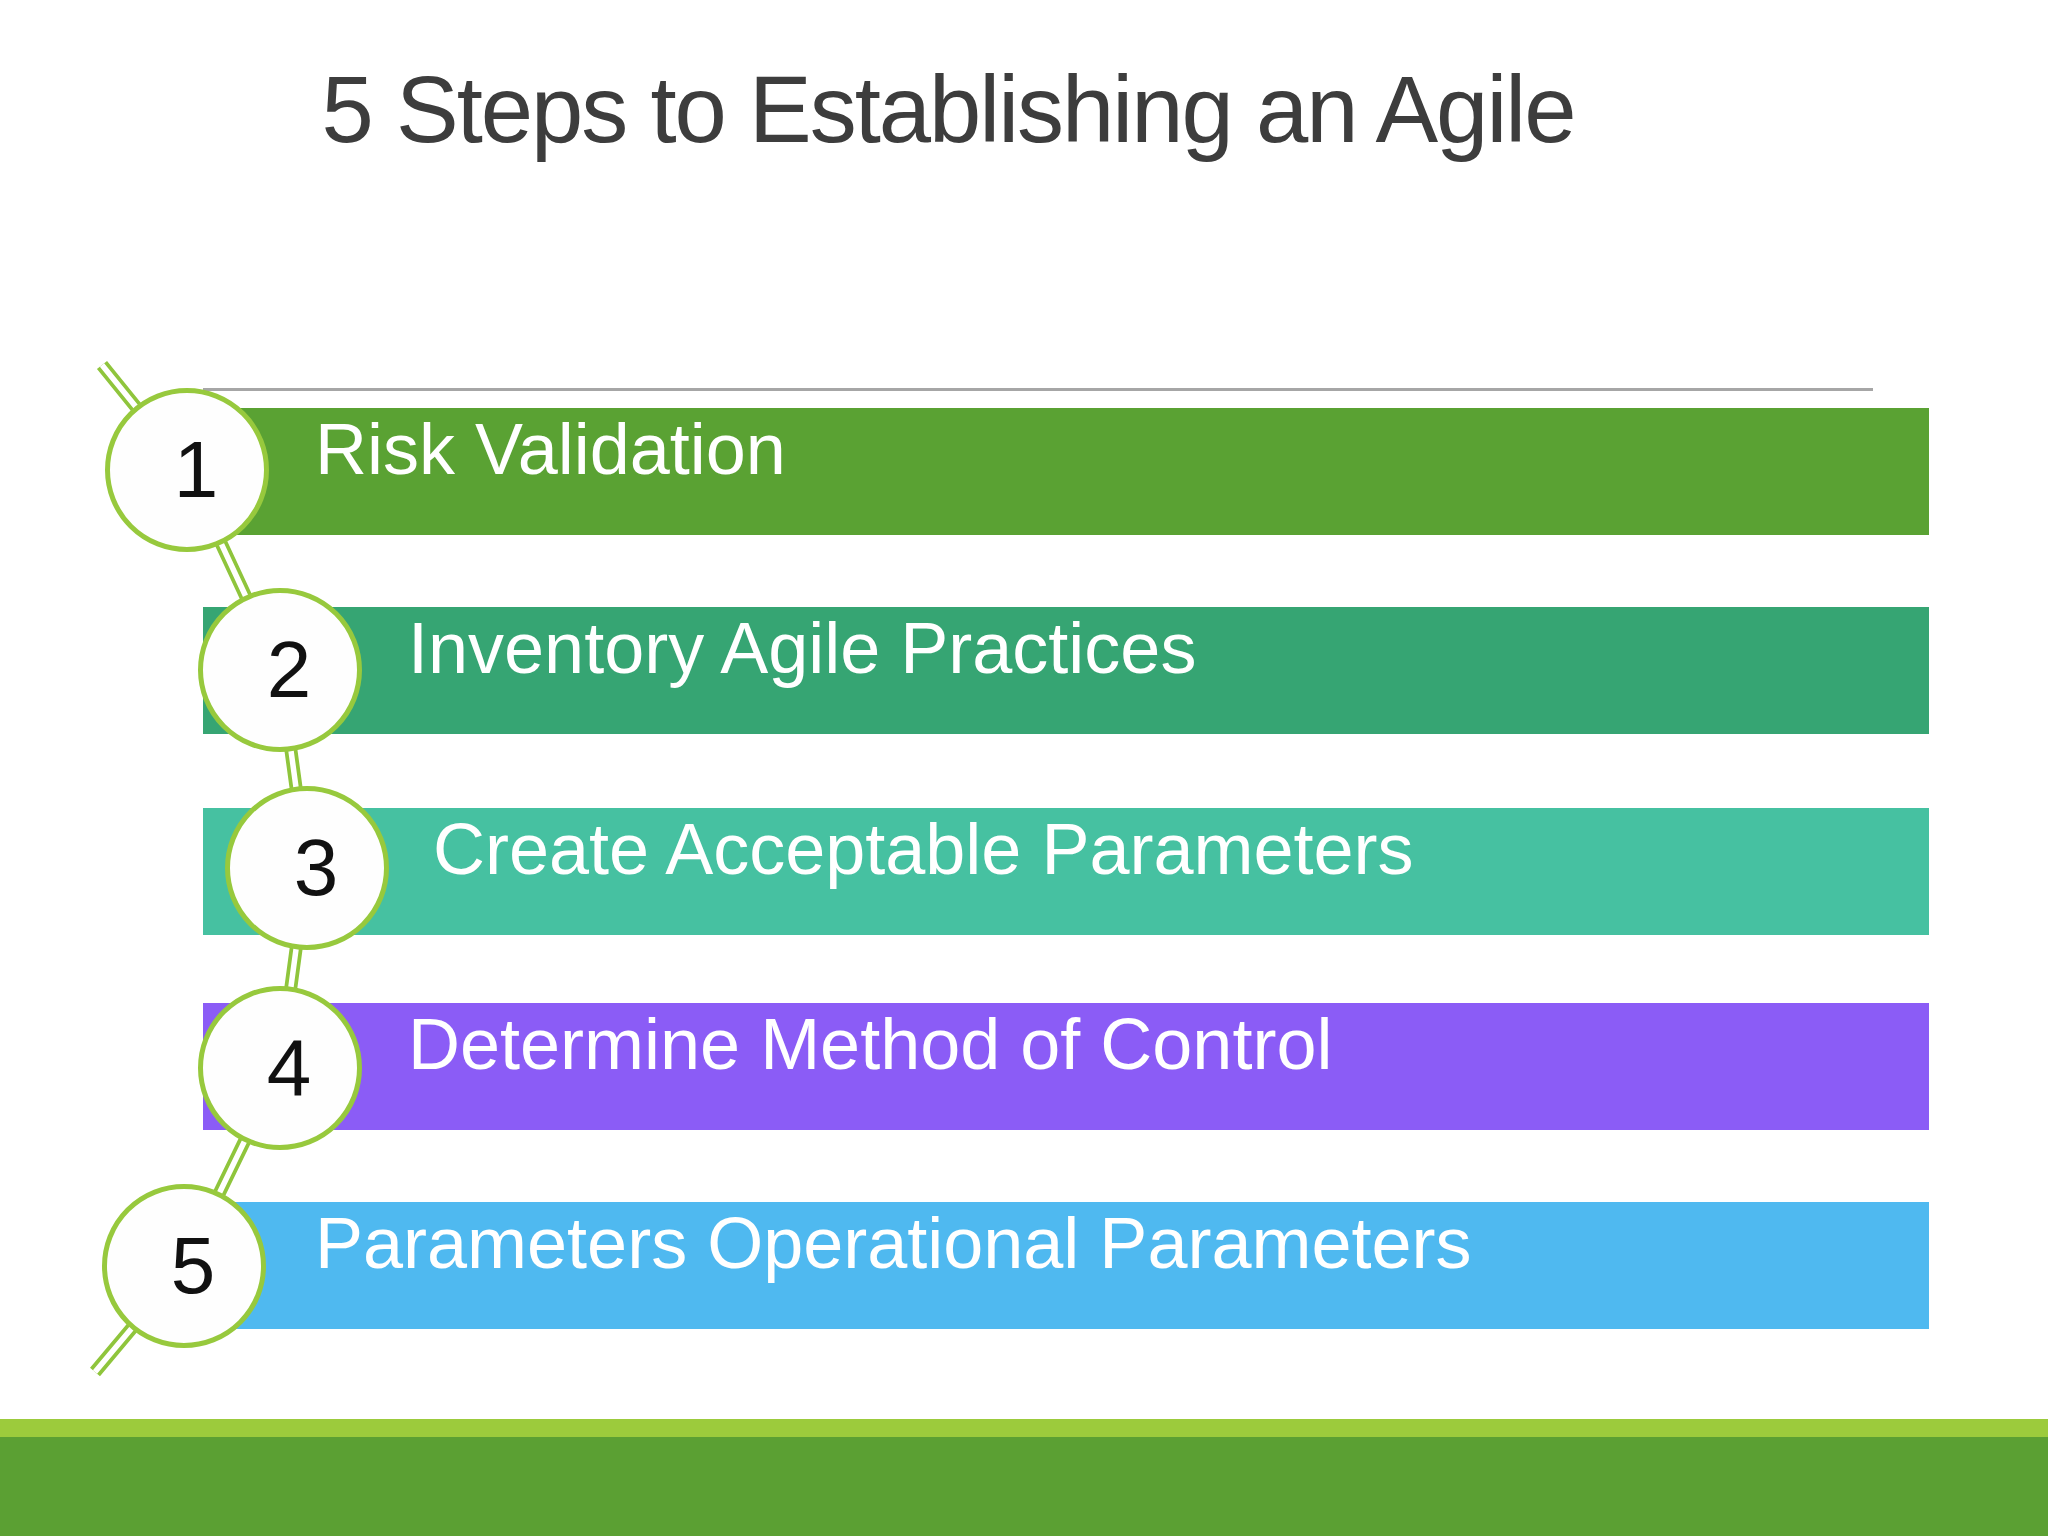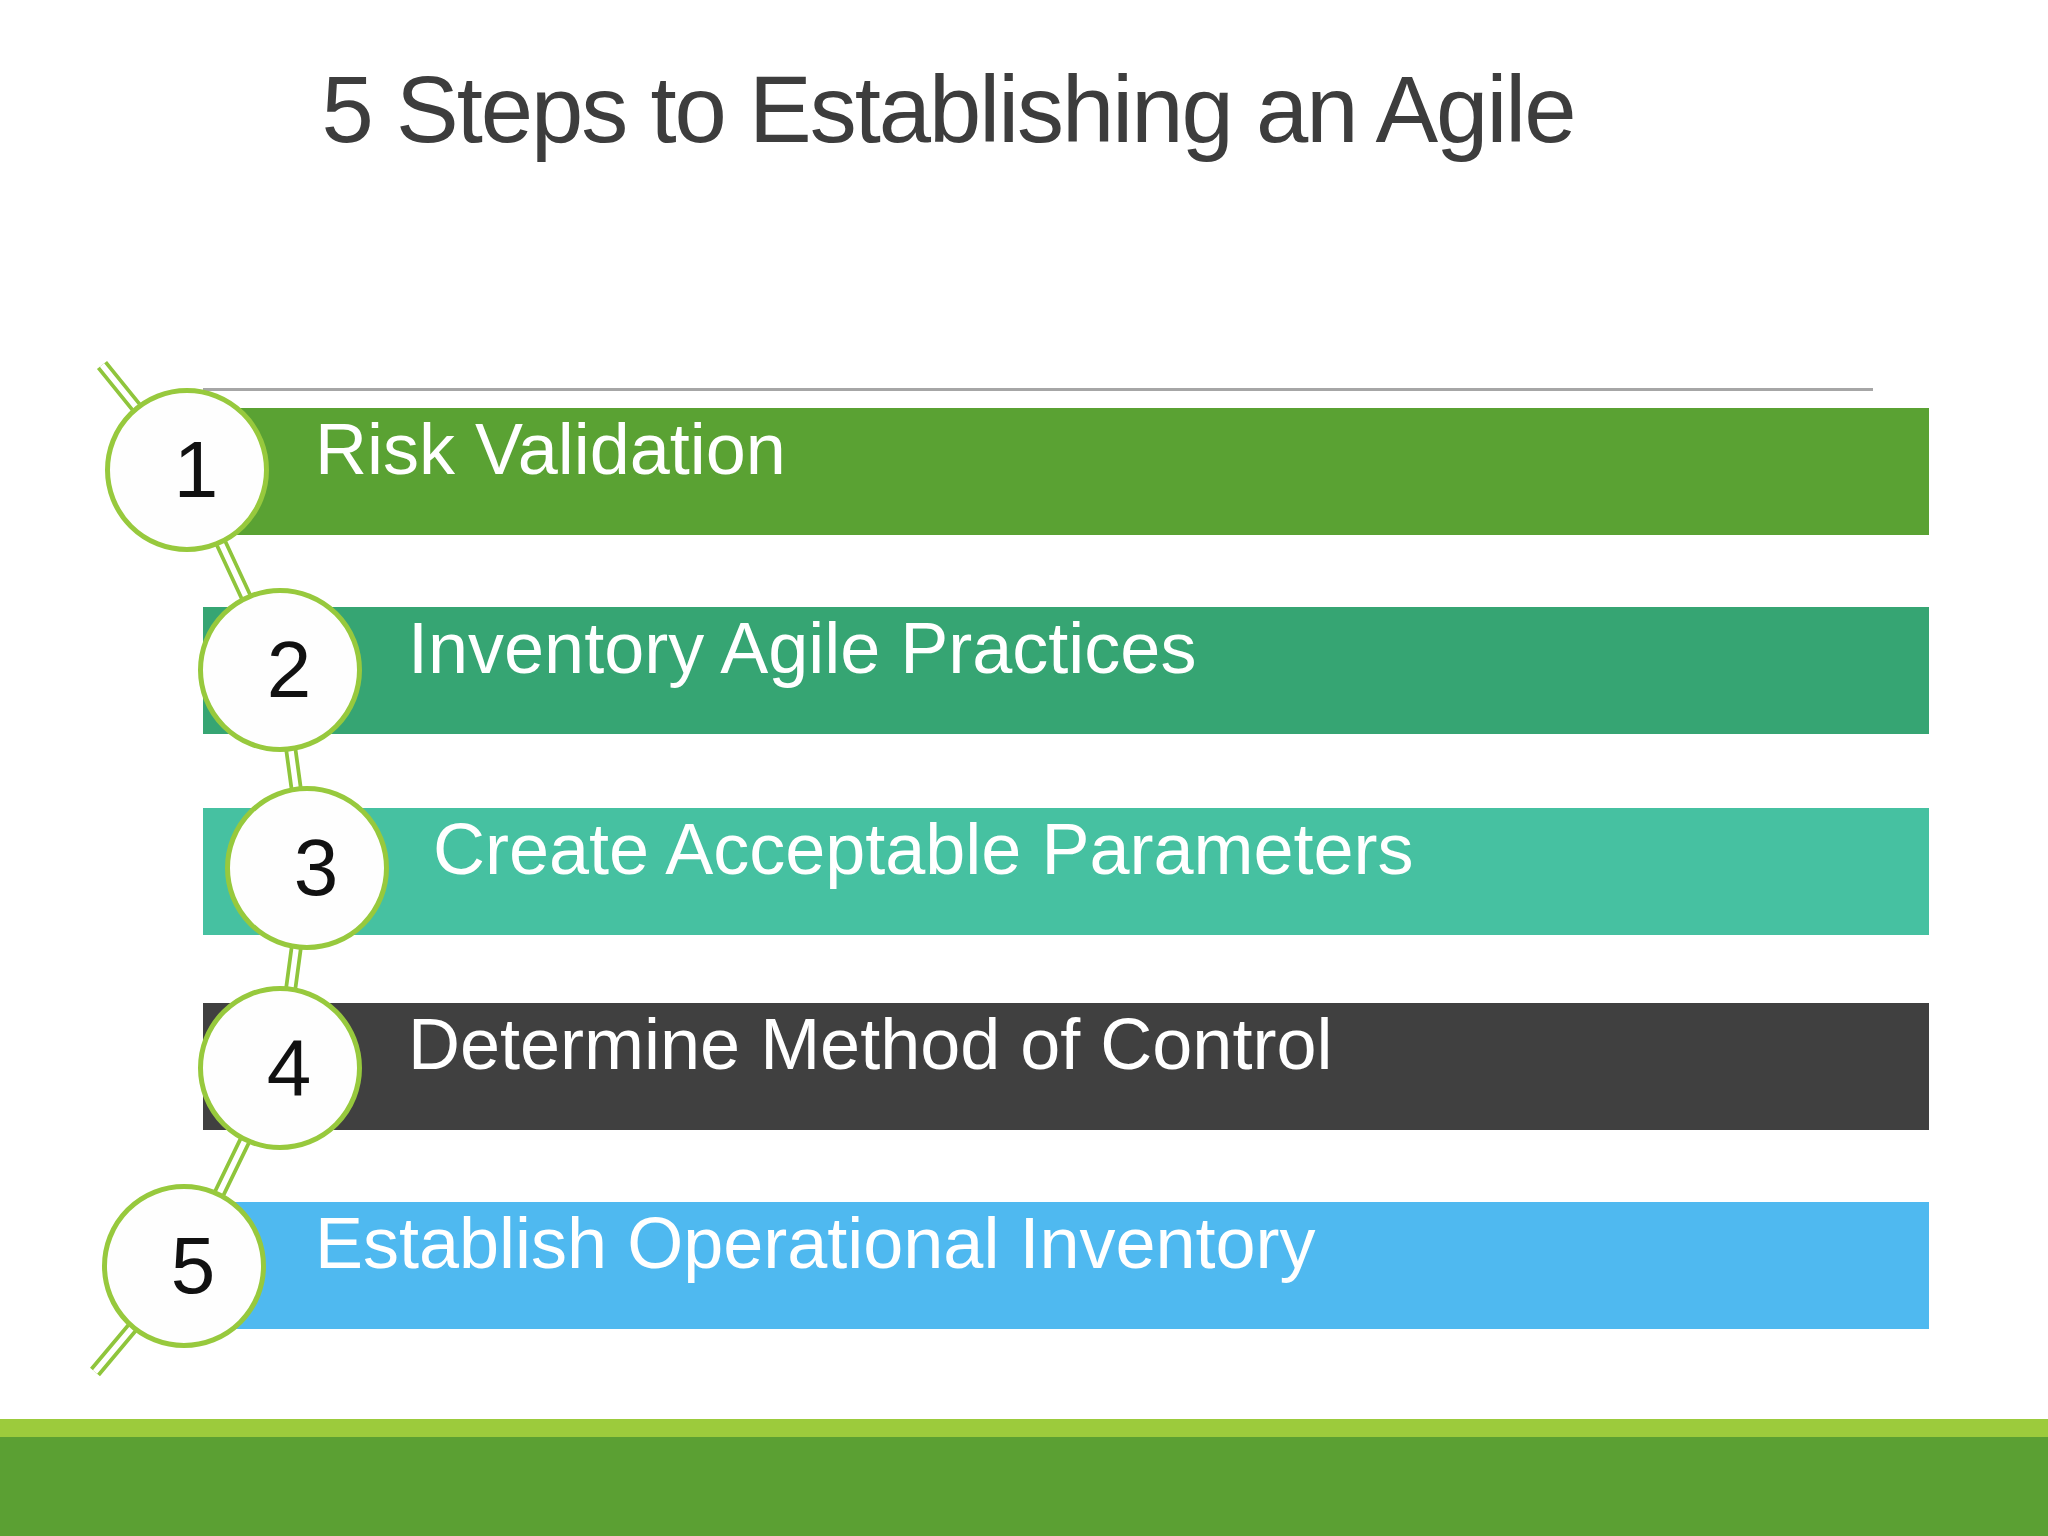--- a/index.html
+++ b/index.html
@@ -118,25 +118,25 @@
 
   <div class="bar bar1" style="background-color: rgb(90, 162, 51);">
     <span class="bar-label">Risk Validation</span>
   </div>
   <div class="bar bar3" style="background-color: rgb(70, 193, 161);">
     <span class="bar-label">Create Acceptable Parameters</span>
   </div>
   <div class="bar bar2" style="background-color: rgb(54, 165, 115);">
     <span class="bar-label">Inventory Agile Practices</span>
   </div>
-  <div class="bar bar4" style="background-color: #404040;">
+  <div class="bar bar4" style="background-color: #8b5cf6;">
     <span class="bar-label">Determine Method of Control</span>
   </div>
   <div class="bar bar5" style="background-color: rgb(79, 185, 240);">
-    <span class="bar-label">Establish Operational Inventory</span>
+    <span class="bar-label">Parameters Operational Parameters</span>
   </div>
 
   <div class="circle c1" style="border-color: rgb(151, 201, 61);">
     <span class="num">1</span>
   </div>
   <div class="circle c2" style="border-color: rgb(151, 201, 61);">
     <span class="num">2</span>
   </div>
   <div class="circle c3" style="border-color: rgb(151, 201, 61);">
     <span class="num">3</span>

